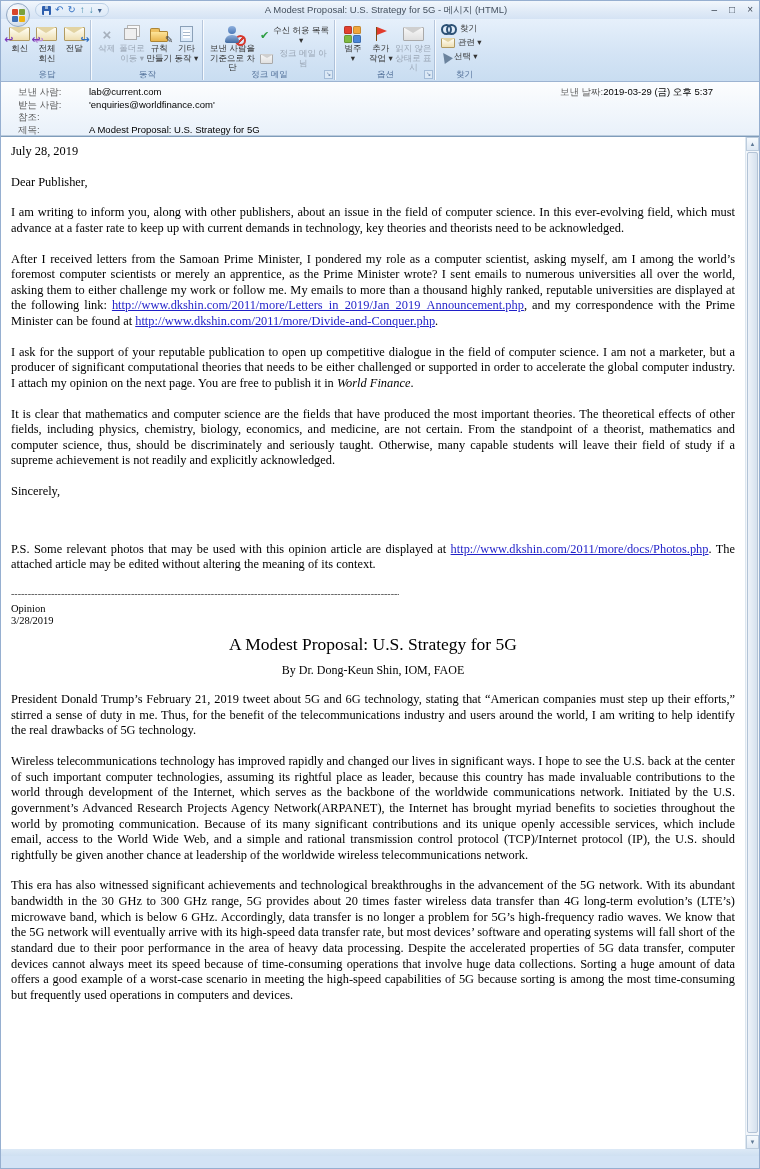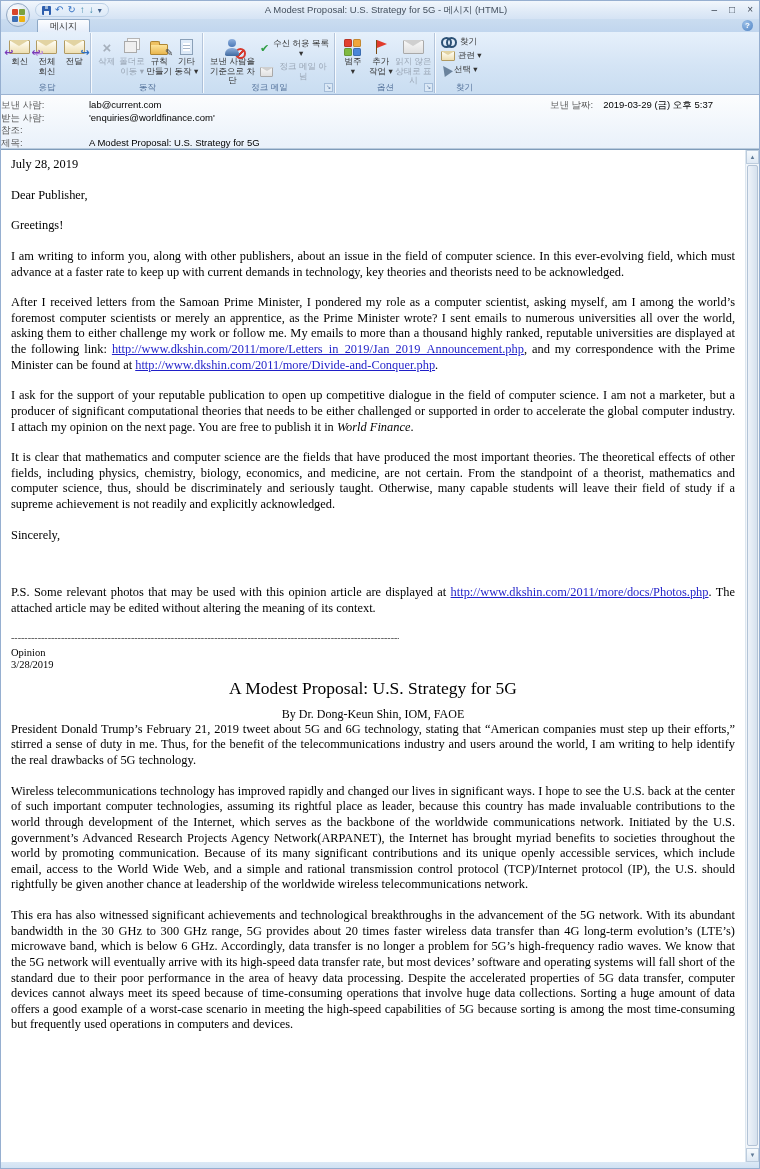--- a/index.html
+++ b/index.html
@@ -91,37 +91,37 @@
   .i-binoc{position:relative;display:inline-block;width:16px;height:10px}
   .i-binoc::before,.i-binoc::after{content:"";position:absolute;top:0;width:7px;height:7px;
     border:2px solid #2c5175;border-radius:50%}
   .i-binoc::before{left:0}.i-binoc::after{right:0}
   .i-sel{display:inline-block;width:0;height:0;border-left:5px solid transparent;border-right:5px solid transparent;
     border-bottom:10px solid #6b839d;transform:rotate(-35deg)}
   
   .headers{position:relative;height:54px;background:linear-gradient(#fcfdfe,#e9f1fa);
     border-bottom:1px solid #b9cbdd;padding-top:4px;font-size:9.5px}
   .hrow{display:flex;min-height:12.5px;line-height:12.5px}
-  .hlabel{width:88px;padding-left:0;color:#5a5a5a;flex-shrink:0}
+  .hlabel{width:88px;padding-left:17px;color:#5a5a5a;flex-shrink:0}
   .hval{color:#000}
-  .sentrow{position:absolute;top:4px;right:46px;display:flex;gap:10px;line-height:12.5px}
+  .sentrow{position:absolute;top:4px;right:46px;display:flex;gap:0;line-height:12.5px}
   
   .bodyarea{height:1013px;display:flex;background:#fff;border-top:1px solid #7f9cba}
   .bodytext{flex:1;padding:7px 10px 0 10px;overflow:hidden;
     font-family:"Liberation Serif","DejaVu Serif",serif;font-size:12.4px;line-height:1.26;
     color:#000;text-align:justify}
   .bodytext .blk{margin-bottom:15px}
   .bodytext .tight div{line-height:1.26}
   a.link{color:#1f1fc8;text-decoration:underline;cursor:pointer;word-break:break-all}
   .em{font-style:italic}
   .divider{width:388px;height:13px;overflow:hidden;white-space:nowrap;font-size:10px;color:#444;
     margin:4px 0 2px 0;letter-spacing:0}
   .kicker{font-size:10.5px;line-height:1.15;text-align:left}
   .art-title{font-size:17.5px;text-align:center;margin:6px 0 8px 0;font-weight:400}
-  .byline{font-size:12px;text-align:center;}
+  .byline{font-size:12px;text-align:center;margin-bottom:14px}
   .ps{margin-top:42px}
   
   .scrollbar{width:14px;background:#f2f6fa;border-left:1px solid #dde7f0;display:flex;flex-direction:column}
   .sc-btn{height:14px;background:linear-gradient(#f6fafd,#dfe9f4);border:1px solid #bcccdd;
     font-size:6px;color:#5f7a96;display:flex;align-items:center;justify-content:center;cursor:pointer}
   .sc-thumb{flex:1;margin:1px 1px 2px 1px;background:linear-gradient(90deg,#eef3f9,#d5e1ee);
     border:1px solid #b3c3d6;border-radius:2px;cursor:grab}
   
   .bottomframe{height:7px;background:linear-gradient(#dce9f6,#cfe0f2)}
 </style>
@@ -148,24 +148,20 @@
       <span class="qat-more">▾</span>
     </div>
     <div class="tb-title">A Modest Proposal: U.S. Strategy for 5G - 메시지 (HTML)</div>
     <div class="win-controls">
       <span>–</span>
       <span>□</span>
       <span>×</span>
     </div>
   </div>
 
-  <div class="tabrow">
-    <div class="tab">메시지</div>
-    <div class="help-btn">?</div>
-  </div>
 
   <div class="ribbon">
 
     <div class="rgroup" style="width:88px">
       <div class="bigbtn">
         <span class="ic">
             <span class="i-env">
               <span class="ov purple">↩</span>
             </span>
           </span>
@@ -321,21 +317,20 @@
     </div>
   </div>
 
   <div class="bodyarea">
     <div class="bodytext">
 
       <div class="blk">July 28, 2019</div>
 
 
       <div class="blk">Dear Publisher,</div>
-      <div class="blk">Greetings!</div>
 
       <div class="blk">I am writing to inform you, along with other publishers, about an issue in the field of computer science. In this ever-evolving field, which must advance at a faster rate to keep up with current demands in technology, key theories and theorists need to be acknowledged.</div>
 
       <div class="blk"><span>After I received letters from the Samoan Prime Minister, I pondered my role as a computer scientist, asking myself, am I among the world’s foremost computer scientists or merely an apprentice, as the Prime Minister wrote? I sent emails to numerous universities all over the world, asking them to either challenge my work or follow me. My emails to more than a thousand highly ranked, reputable universities are displayed at the following link: </span><a class="link">http://www.dkshin.com/2011/more/Letters_in_2019/Jan_2019_Announcement.php</a><span>, and my correspondence with the Prime Minister can be found at </span><a class="link">http://www.dkshin.com/2011/more/Divide-and-Conquer.php</a><span>.</span></div>
 
       <div class="blk"><span>I ask for the support of your reputable publication to open up competitive dialogue in the field of computer science. I am not a marketer, but a producer of significant computational theories that needs to be either challenged or supported in order to accelerate the global computer industry. I attach my opinion on the next page. You are free to publish it in </span><span class="em">World Finance</span><span>.</span></div>
 
       <div class="blk">It is clear that mathematics and computer science are the fields that have produced the most important theories. The theoretical effects of other fields, including physics, chemistry, biology, economics, and medicine, are not certain. From the standpoint of a theorist, mathematics and computer science, thus, should be discriminately and seriously taught. Otherwise, many capable students will leave their field of study if a supreme achievement is not readily and explicitly acknowledged.</div>
 
       <div class="blk">Sincerely,</div>

